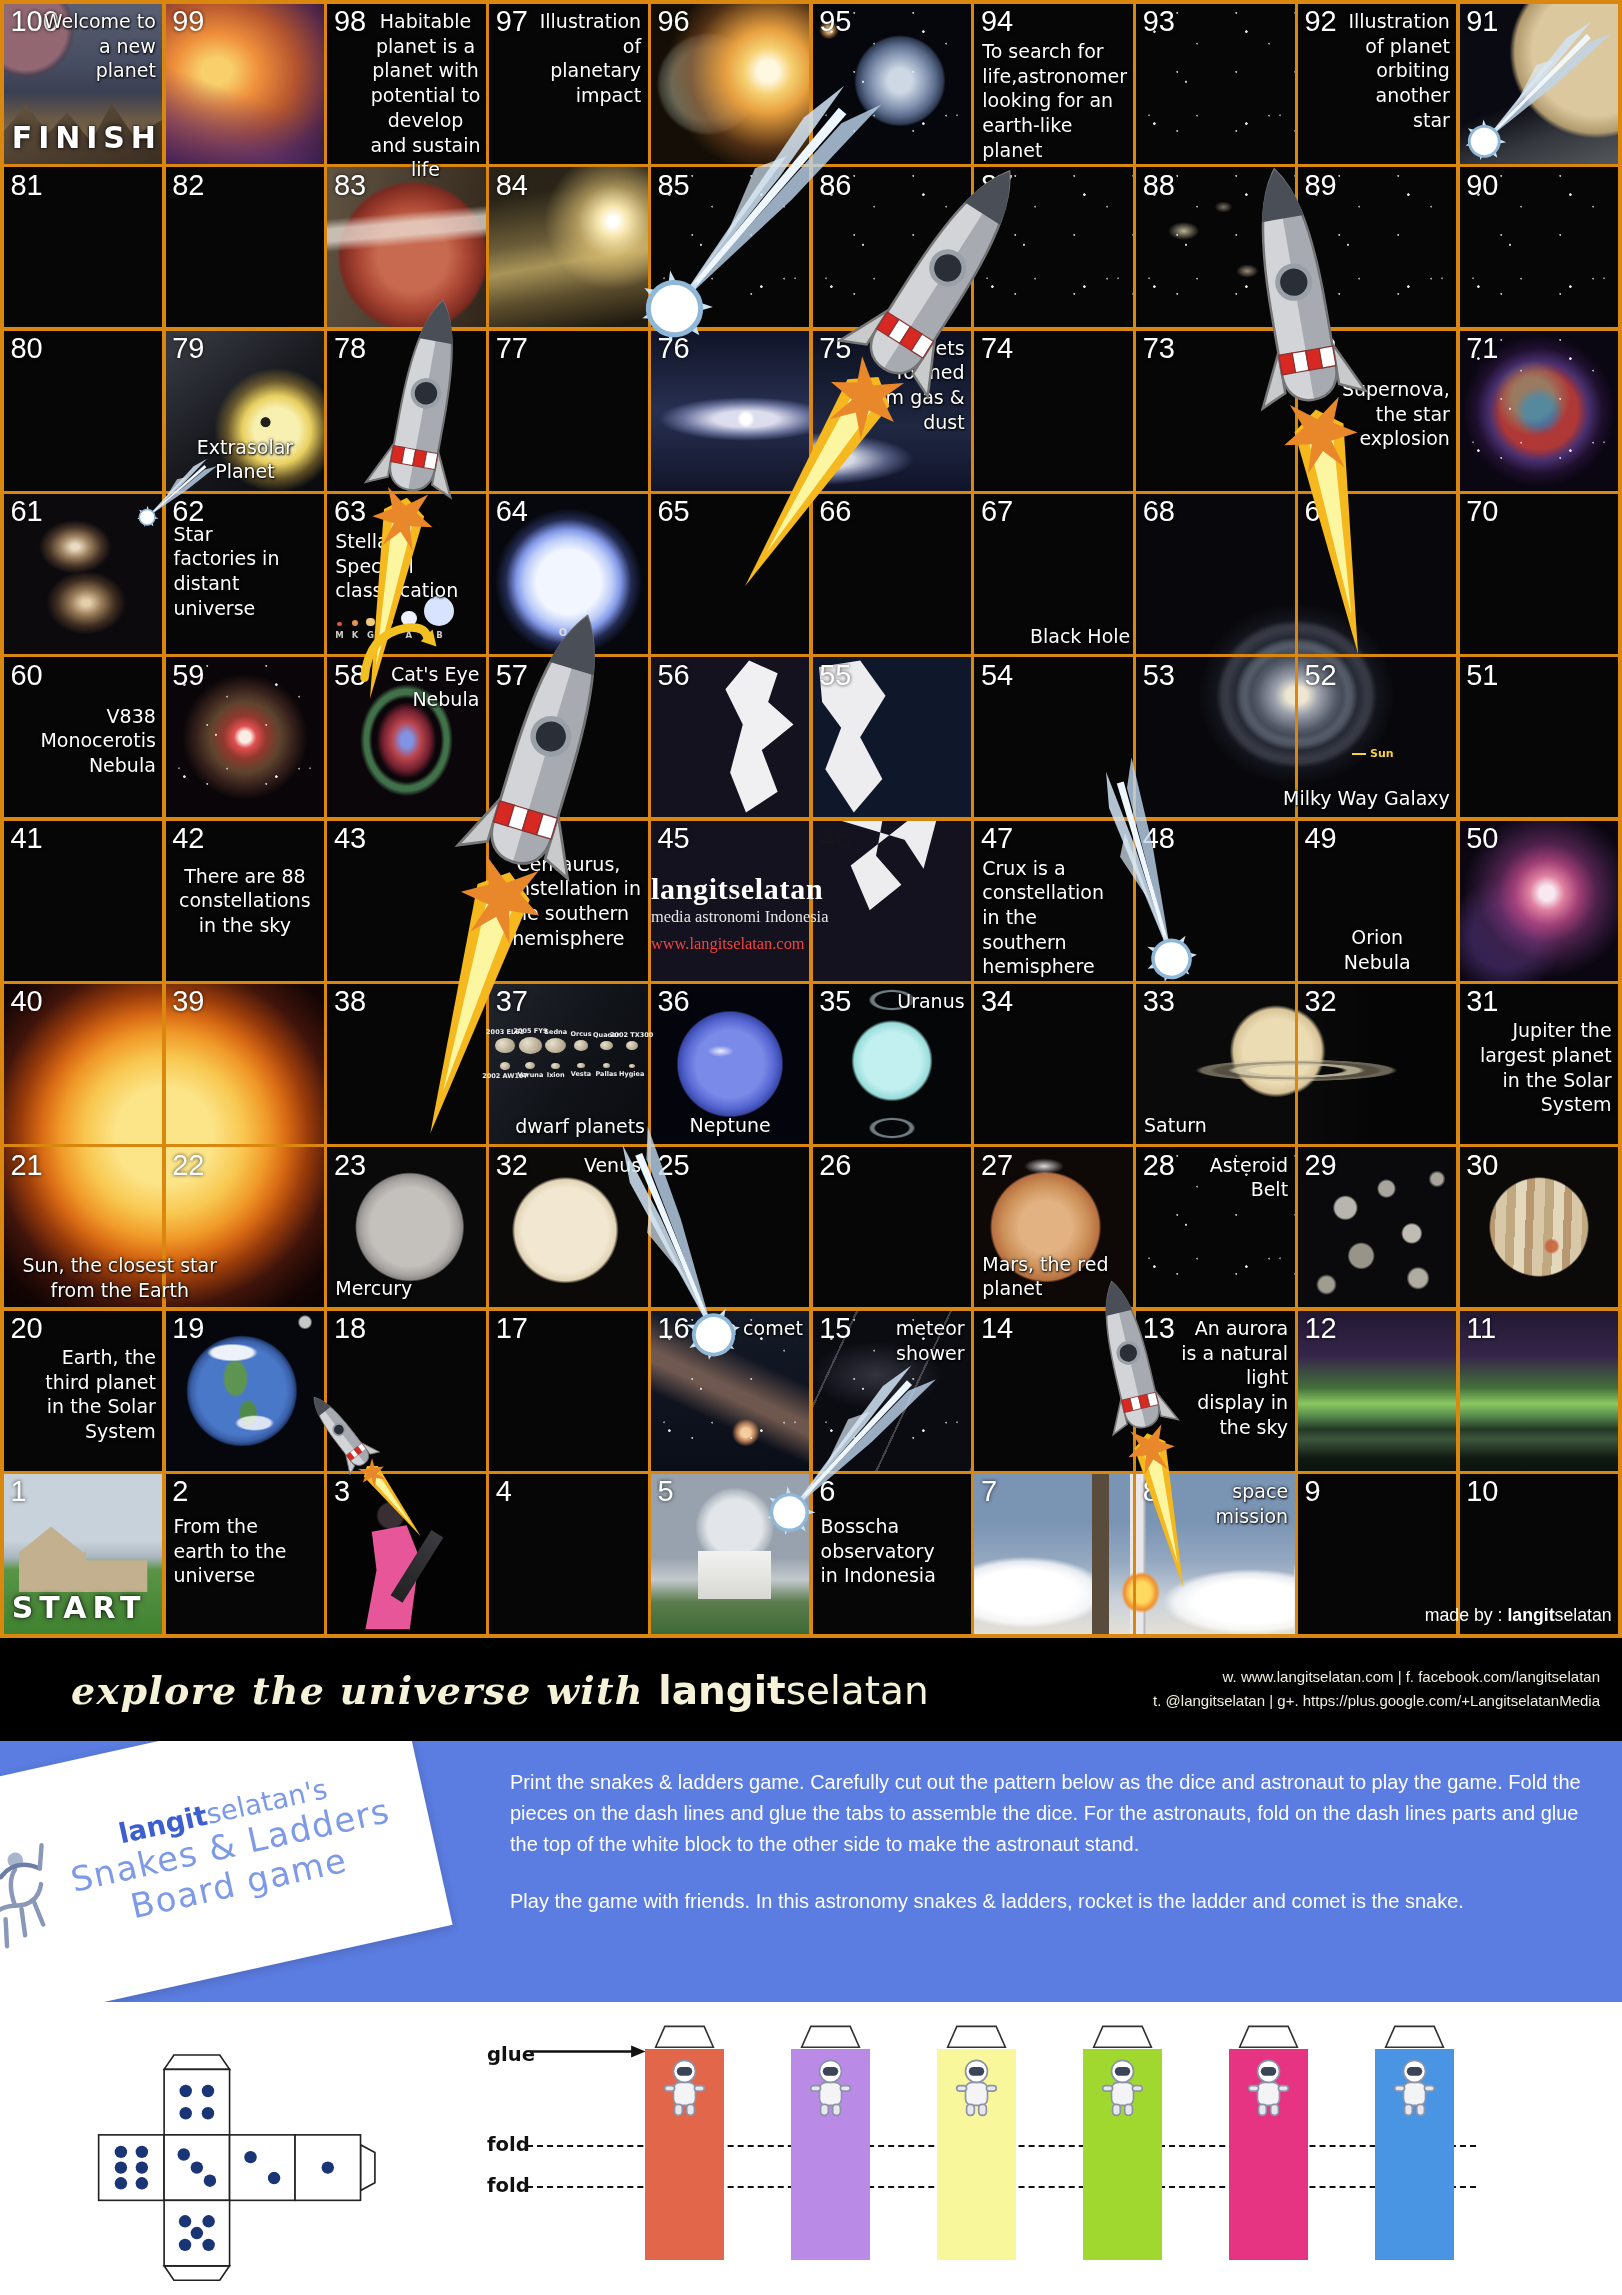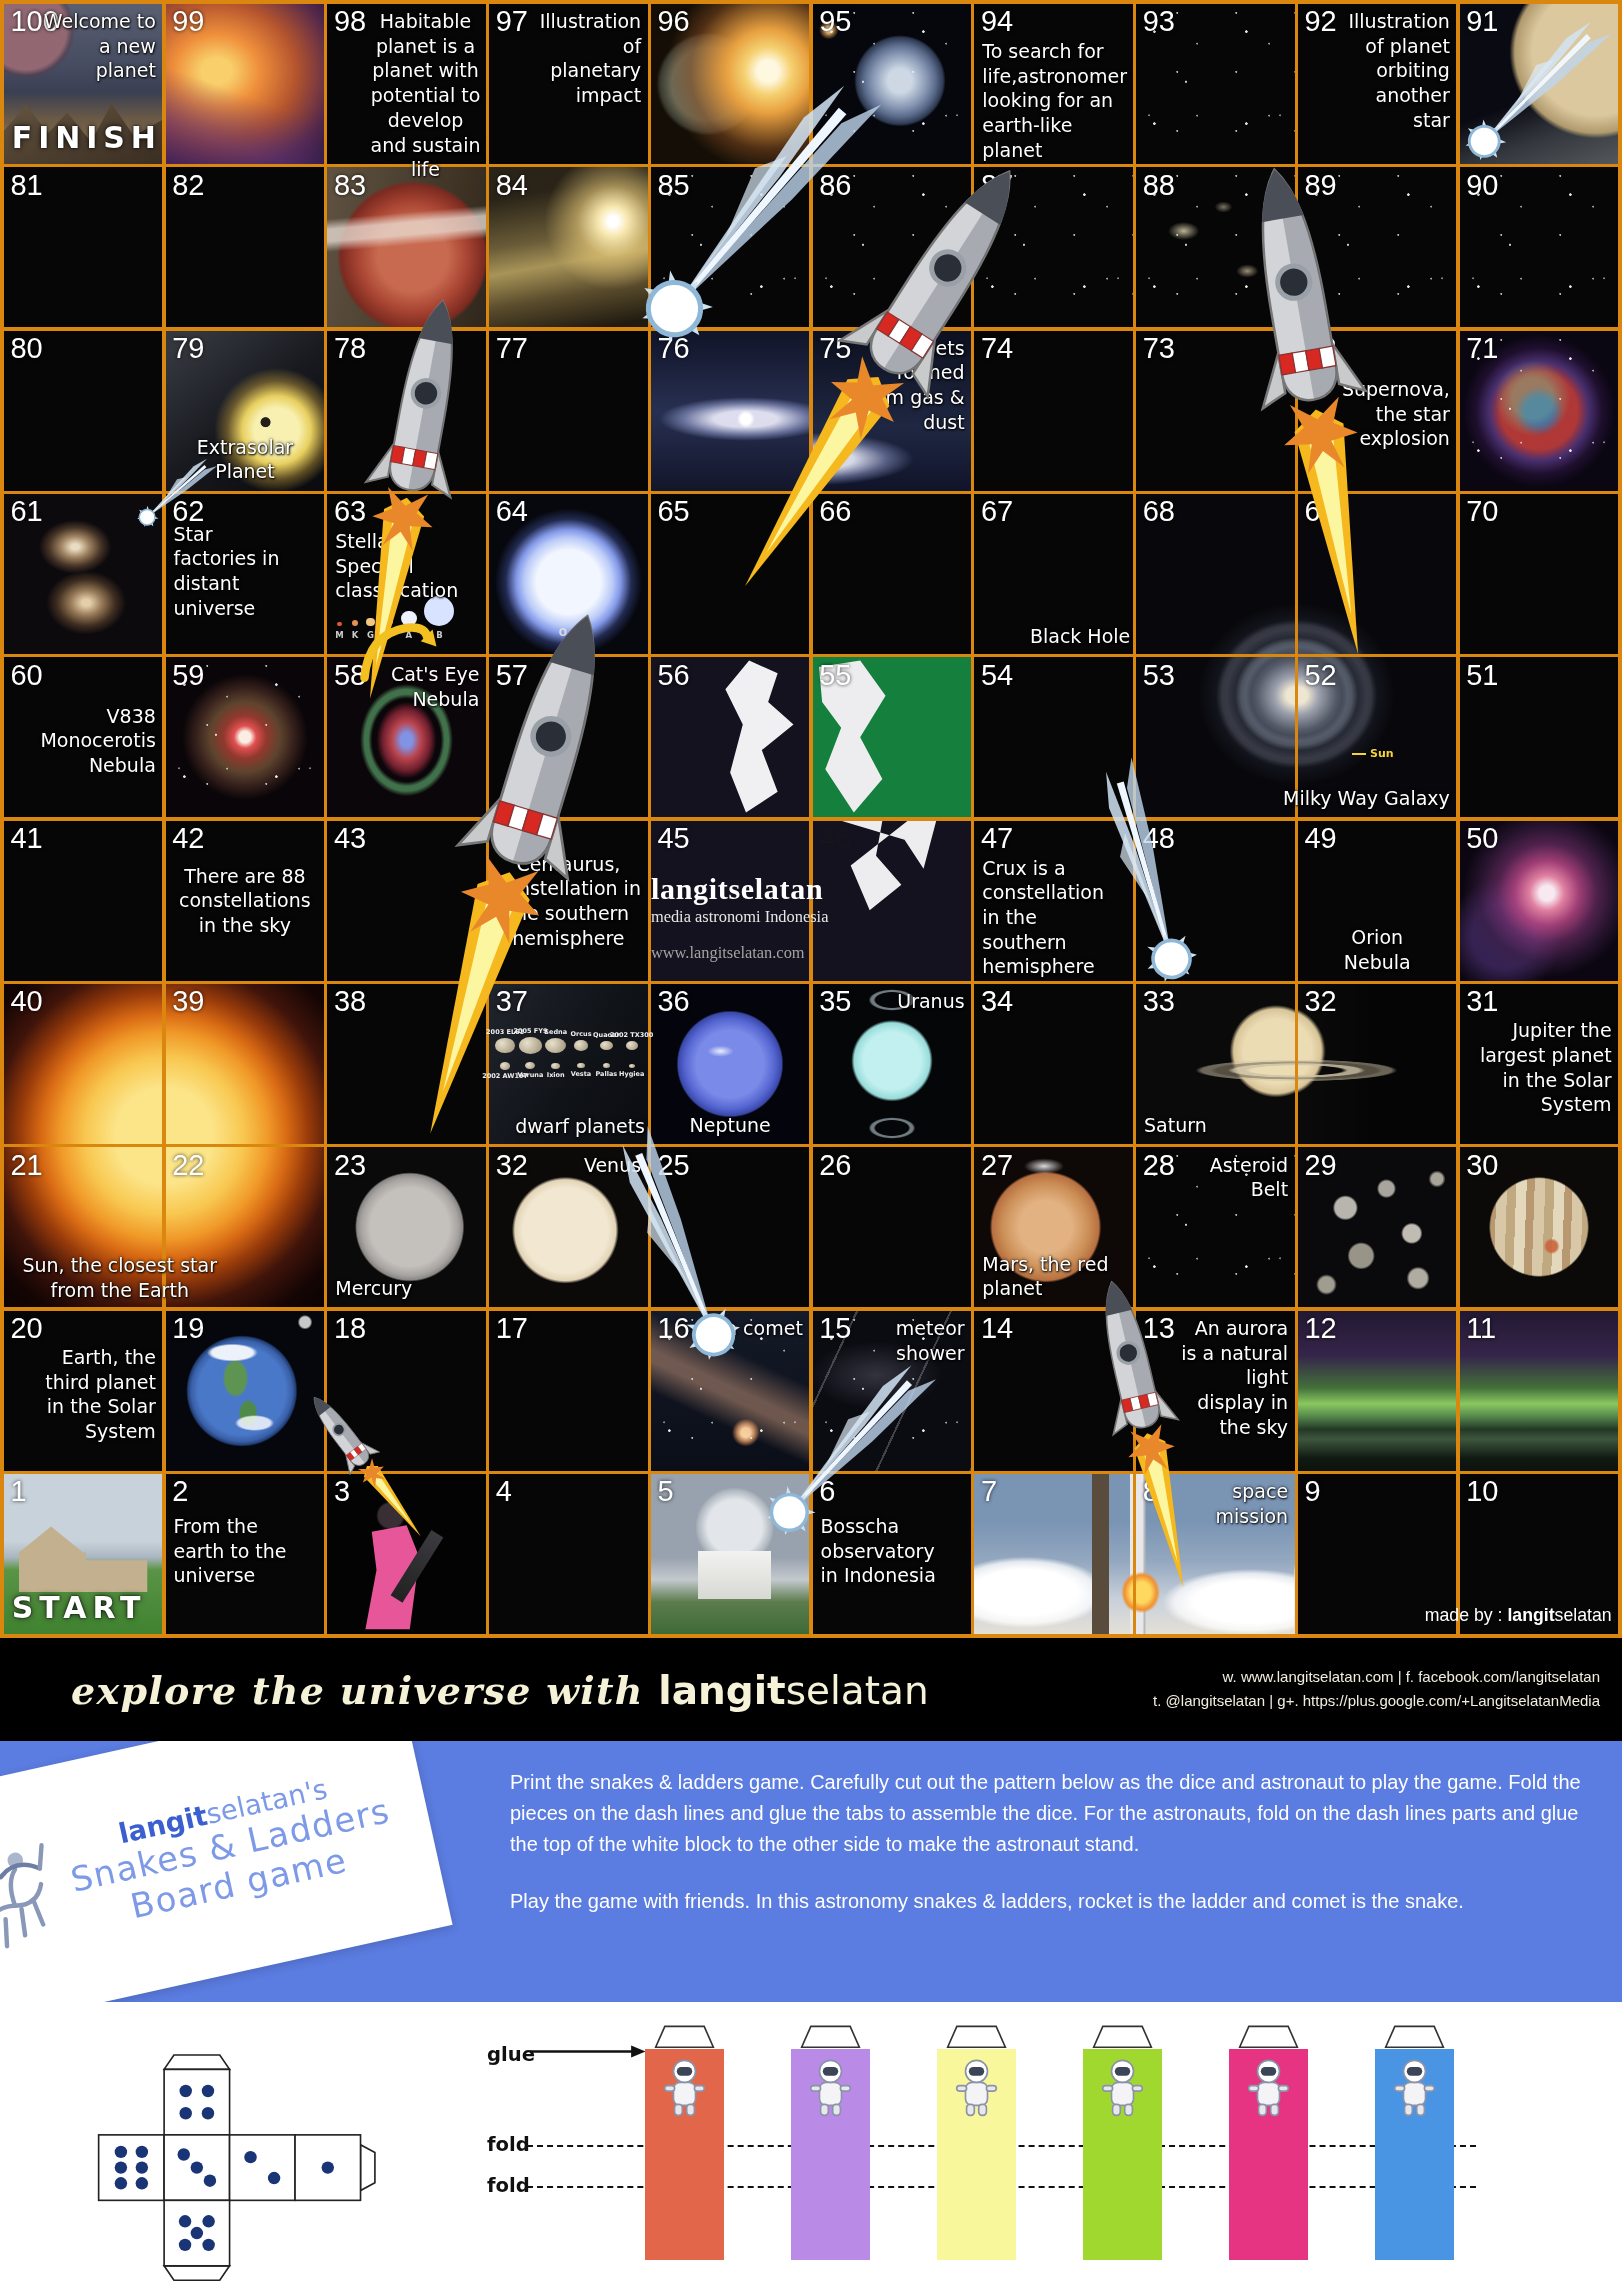--- a/index.html
+++ b/index.html
@@ -51,21 +51,21 @@
   .dwarfbox{position:absolute;top:33px;left:3.9px;right:3.9px;z-index:4}
   .dwrow{display:flex;justify-content:space-between;align-items:center;margin-top:7.9px}
   .dwit{display:flex;flex-direction:column;align-items:center;width:16%}
   .dwit .pl{background:radial-gradient(circle at 35% 35%,#e8e0cc,#9a8c72);border-radius:50%}
   .dwit .nm{font:700 6.5px "DejaVu Sans",sans-serif;color:#eee;white-space:nowrap;margin:2px 0}
 
   
   .logoblk{position:absolute;left:0;top:32%;width:200%;text-align:left;z-index:5}
   .logo-title{font:700 30px "Liberation Serif",serif;color:#fff;letter-spacing:0.7px}
   .logo-sub{font:400 16.4px "Liberation Serif",serif;color:#e6e6e6;margin-top:1.3px}
-  .logo-url{font:400 16.4px "Liberation Serif",serif;color:#a3a3a3;margin-top:16px}
+  .logo-url{font:400 16.4px "Liberation Serif",serif;color:#ef4444;margin-top:7px}
 
   
   .st::before{content:"";position:absolute;inset:0;z-index:1;background-image:
     radial-gradient(circle at 20% 30%,rgba(255,255,255,.9) 0 1px,transparent 1.6px),
     radial-gradient(circle at 70% 15%,rgba(255,255,255,.7) 0 0.7px,transparent 1.3px),
     radial-gradient(circle at 45% 70%,rgba(255,255,255,.8) 0 0.8px,transparent 1.4px),
     radial-gradient(circle at 85% 55%,rgba(255,255,255,.6) 0 0.7px,transparent 1.3px),
     radial-gradient(circle at 10% 85%,rgba(255,255,255,.5) 0 0.7px,transparent 1.3px);
     background-size:92px 92px,59px 59px,111px 111px,72px 72px,131px 131px}
   .g2::after{content:"";position:absolute;inset:0;background:
@@ -131,21 +131,21 @@
     background-color:#08080c;background-size:200% 200%}
   .bg-v838{background:
     radial-gradient(circle at 50% 50%,#faeee4 0 5%,#e05050 10%,rgba(170,65,52,.85) 19%,rgba(130,95,62,.7) 31%,rgba(85,52,42,.6) 43%,transparent 56%),#0a0508}
   .bg-catseye{background:
     radial-gradient(ellipse 40% 48% at 50% 52%,transparent 54%,rgba(120,220,140,.5) 60% 66%,transparent 73%),
     radial-gradient(ellipse 30% 38% at 50% 52%,rgba(135,155,240,.95) 0 12%,rgba(205,75,85,.9) 30%,rgba(155,42,62,.7) 50%,transparent 63%),#0b0609}
   .bg-navy{background:#14121e}
   .bg-centaur-l{background:#14121e}
   .bg-centaur-l::after{content:"";position:absolute;inset:0;background:#f0f0f2;
     clip-path:polygon(62% 2%,80% 10%,74% 28%,90% 42%,70% 58%,80% 84%,60% 97%,50% 72%,58% 42%,47% 20%)}
-  .bg-centaur-r{background:#15803d}
+  .bg-centaur-r{background:#0f172a}
   .bg-centaur-r::after{content:"";position:absolute;inset:0;background:#ededf0;
     clip-path:polygon(4% 6%,30% 2%,46% 24%,30% 50%,44% 76%,26% 97%,8% 70%,18% 44%,6% 28%)}
   .bg-centaur-b{background:#14121e}
   .bg-centaur-b::after{content:"";position:absolute;inset:0;background:#ededf0;
     clip-path:polygon(18% 0,44% 0,40% 22%,56% 40%,36% 56%,24% 28%,60% 0,78% 0,70% 30%,58% 12%)}
   .bg-orion{background:
     radial-gradient(circle at 55% 45%,#f8e8f0 0 6%,#e080a0 14%,rgba(185,72,135,.85) 26%,rgba(125,52,115,.6) 40%,rgba(62,32,72,.5) 55%,transparent 68%),
     radial-gradient(circle at 28% 72%,rgba(95,62,145,.5) 0 20%,transparent 36%),#0c0612}
   .bg-sun{background-image:
     radial-gradient(circle at 50% 47%,#fce488 0 20%,#f8c850 33%,#f09828 44%,#d86a14 52%,#9a3c0a 61%,#40140a 73%,#140504 88%,#0a0302 100%);

